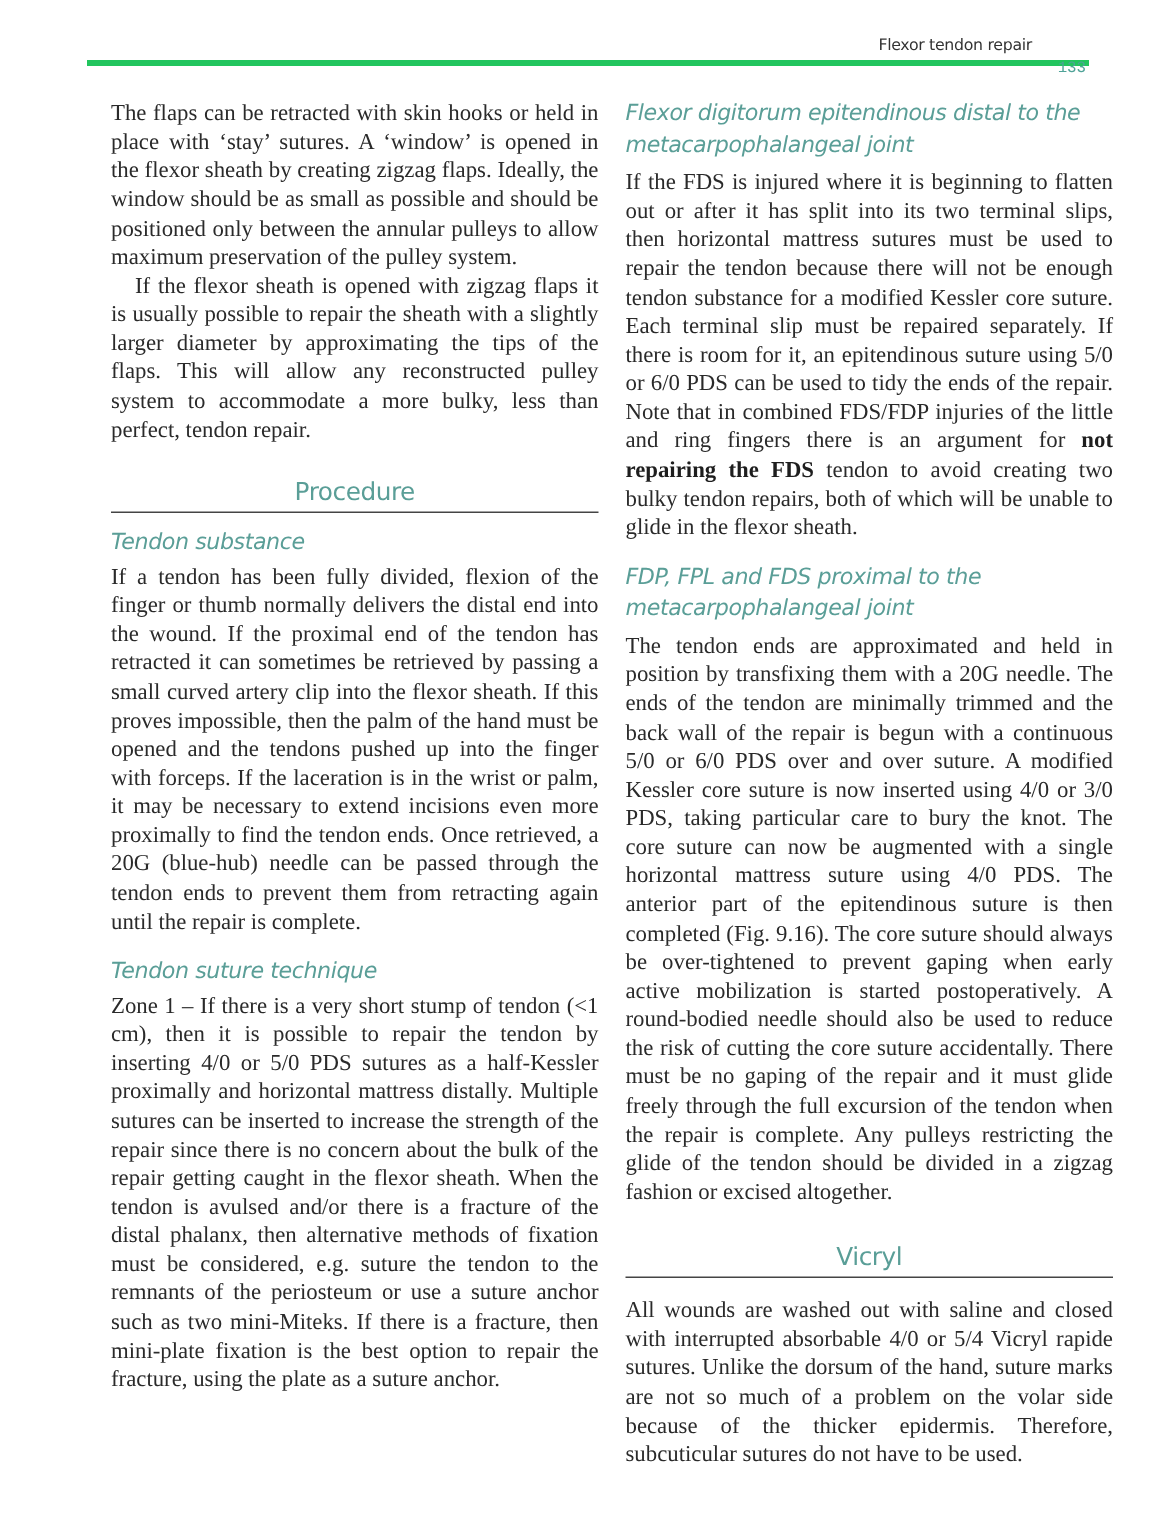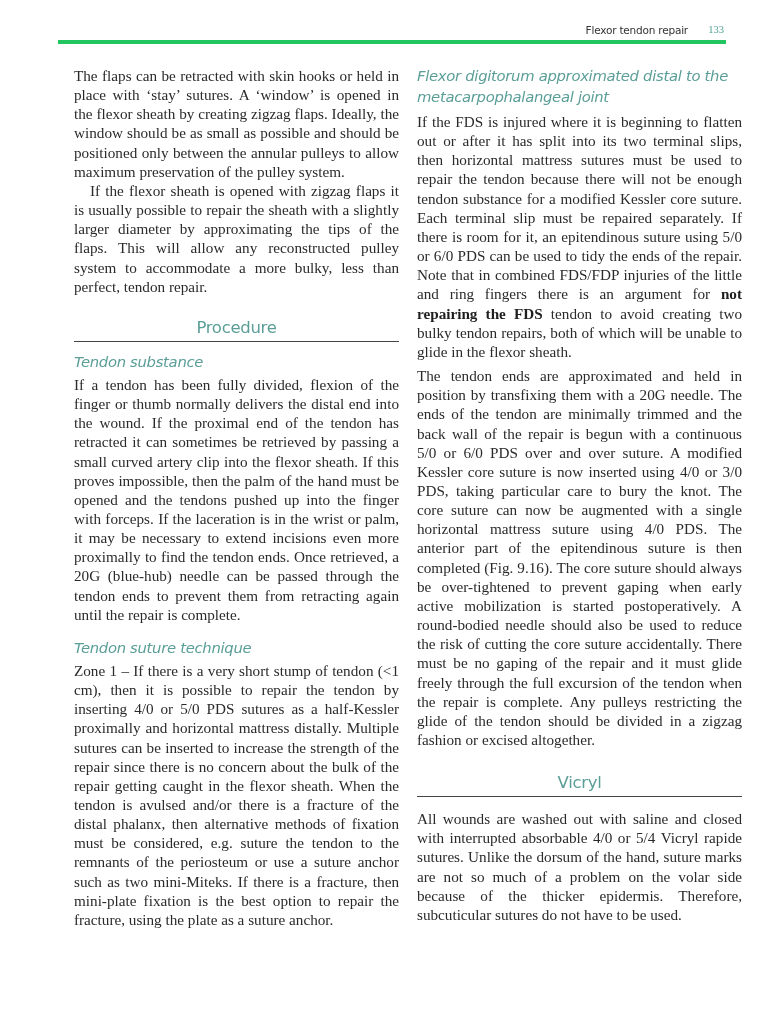--- a/index.html
+++ b/index.html
@@ -28,22 +28,22 @@
       right: 38px;
       top: 4px;
       font-family: "DejaVu Sans", sans-serif;
       font-size: 10.5px;
       color: #333;
       letter-spacing: -0.2px;
     }
     .running-head .rh-page {
       position: absolute;
       right: 2px;
-      top: 4px;
-      font-family: Liberation Serif, serif;
+      top: 20px;
+      font-family: Liberation Mono, monospace;
       font-size: 10.5px;
       color: #4fa398;
     }
     .column {
       position: absolute;
       top: 66px;
       width: 325px;
       margin-left: 16px;
     }
     .col-left { left: 58px; }
@@ -96,20 +96,21 @@
   <h2 class="h-section" style="margin-top:22px;">Procedure</h2>
 
   <h3 class="h-sub" style="margin-top:9px;">Tendon substance</h3>
   <p style="margin-top:3px;">If a tendon has been fully divided, flexion of the finger or thumb normally delivers the distal end into the wound. If the proximal end of the tendon has retracted it can sometimes be retrieved by passing a small curved artery clip into the flexor sheath. If this proves impossible, then the palm of the hand must be opened and the tendons pushed up into the finger with forceps. If the laceration is in the wrist or palm, it may be necessary to extend incisions even more proximally to find the tendon ends. Once retrieved, a 20G (blue-hub) needle can be passed through the tendon ends to prevent them from retracting again until the repair is complete.</p>
 
   <h3 class="h-sub" style="margin-top:13px;">Tendon suture technique</h3>
   <p style="margin-top:3px;">Zone 1 – If there is a very short stump of tendon (&lt;1 cm), then it is possible to repair the tendon by inserting 4/0 or 5/0 PDS sutures as a half-Kessler proximally and horizontal mattress distally. Multiple sutures can be inserted to increase the strength of the repair since there is no concern about the bulk of the repair getting caught in the flexor sheath. When the tendon is avulsed and/or there is a fracture of the distal phalanx, then alternative methods of fixation must be considered, e.g. suture the tendon to the remnants of the periosteum or use a suture anchor such as two mini-Miteks. If there is a fracture, then mini-plate fixation is the best option to repair the fracture, using the plate as a suture anchor.</p>
 </div>
 
 <div class="column col-right">
-  <h3 class="h-sub" style="margin-top:-1px;">Flexor digitorum approximated distal to the metacarpophalangeal joint</h3>
+  <h3 class="h-sub" style="margin-top:-1px;">Flexor digitorum epitendinous distal to the metacarpophalangeal joint</h3>
   <p style="margin-top:5px;"><span>If the FDS is injured where it is beginning to flatten out or after it has split into its two terminal slips, then horizontal mattress sutures must be used to repair the tendon because there will not be enough tendon substance for a modified Kessler core suture. Each terminal slip must be repaired separately. If there is room for it, an epitendinous suture using 5/0 or 6/0 PDS can be used to tidy the ends of the repair. Note that in combined FDS/FDP injuries of the little and ring fingers there is an argument for </span><b>not repairing the FDS</b><span> tendon to avoid creating two bulky tendon repairs, both of which will be unable to glide in the flexor sheath.</span></p>
 
+  <h3 class="h-sub" style="margin-top:13px;">FDP, FPL and FDS proximal to the metacarpophalangeal joint</h3>
   <p style="margin-top:5px;">The tendon ends are approximated and held in position by transfixing them with a 20G needle. The ends of the tendon are minimally trimmed and the back wall of the repair is begun with a continuous 5/0 or 6/0 PDS over and over suture. A modified Kessler core suture is now inserted using 4/0 or 3/0 PDS, taking particular care to bury the knot. The core suture can now be augmented with a single horizontal mattress suture using 4/0 PDS. The anterior part of the epitendinous suture is then completed (Fig. 9.16). The core suture should always be over-tightened to prevent gaping when early active mobilization is started postoperatively. A round-bodied needle should also be used to reduce the risk of cutting the core suture accidentally. There must be no gaping of the repair and it must glide freely through the full excursion of the tendon when the repair is complete. Any pulleys restricting the glide of the tendon should be divided in a zigzag fashion or excised altogether.</p>
 
   <h2 class="h-section" style="margin-top:24px;">Vicryl</h2>
   <p style="margin-top:12px;">All wounds are washed out with saline and closed with interrupted absorbable 4/0 or 5/4 Vicryl rapide sutures. Unlike the dorsum of the hand, suture marks are not so much of a problem on the volar side because of the thicker epidermis. Therefore, subcuticular sutures do not have to be used.</p>
 </div>
 
 </body></html>

